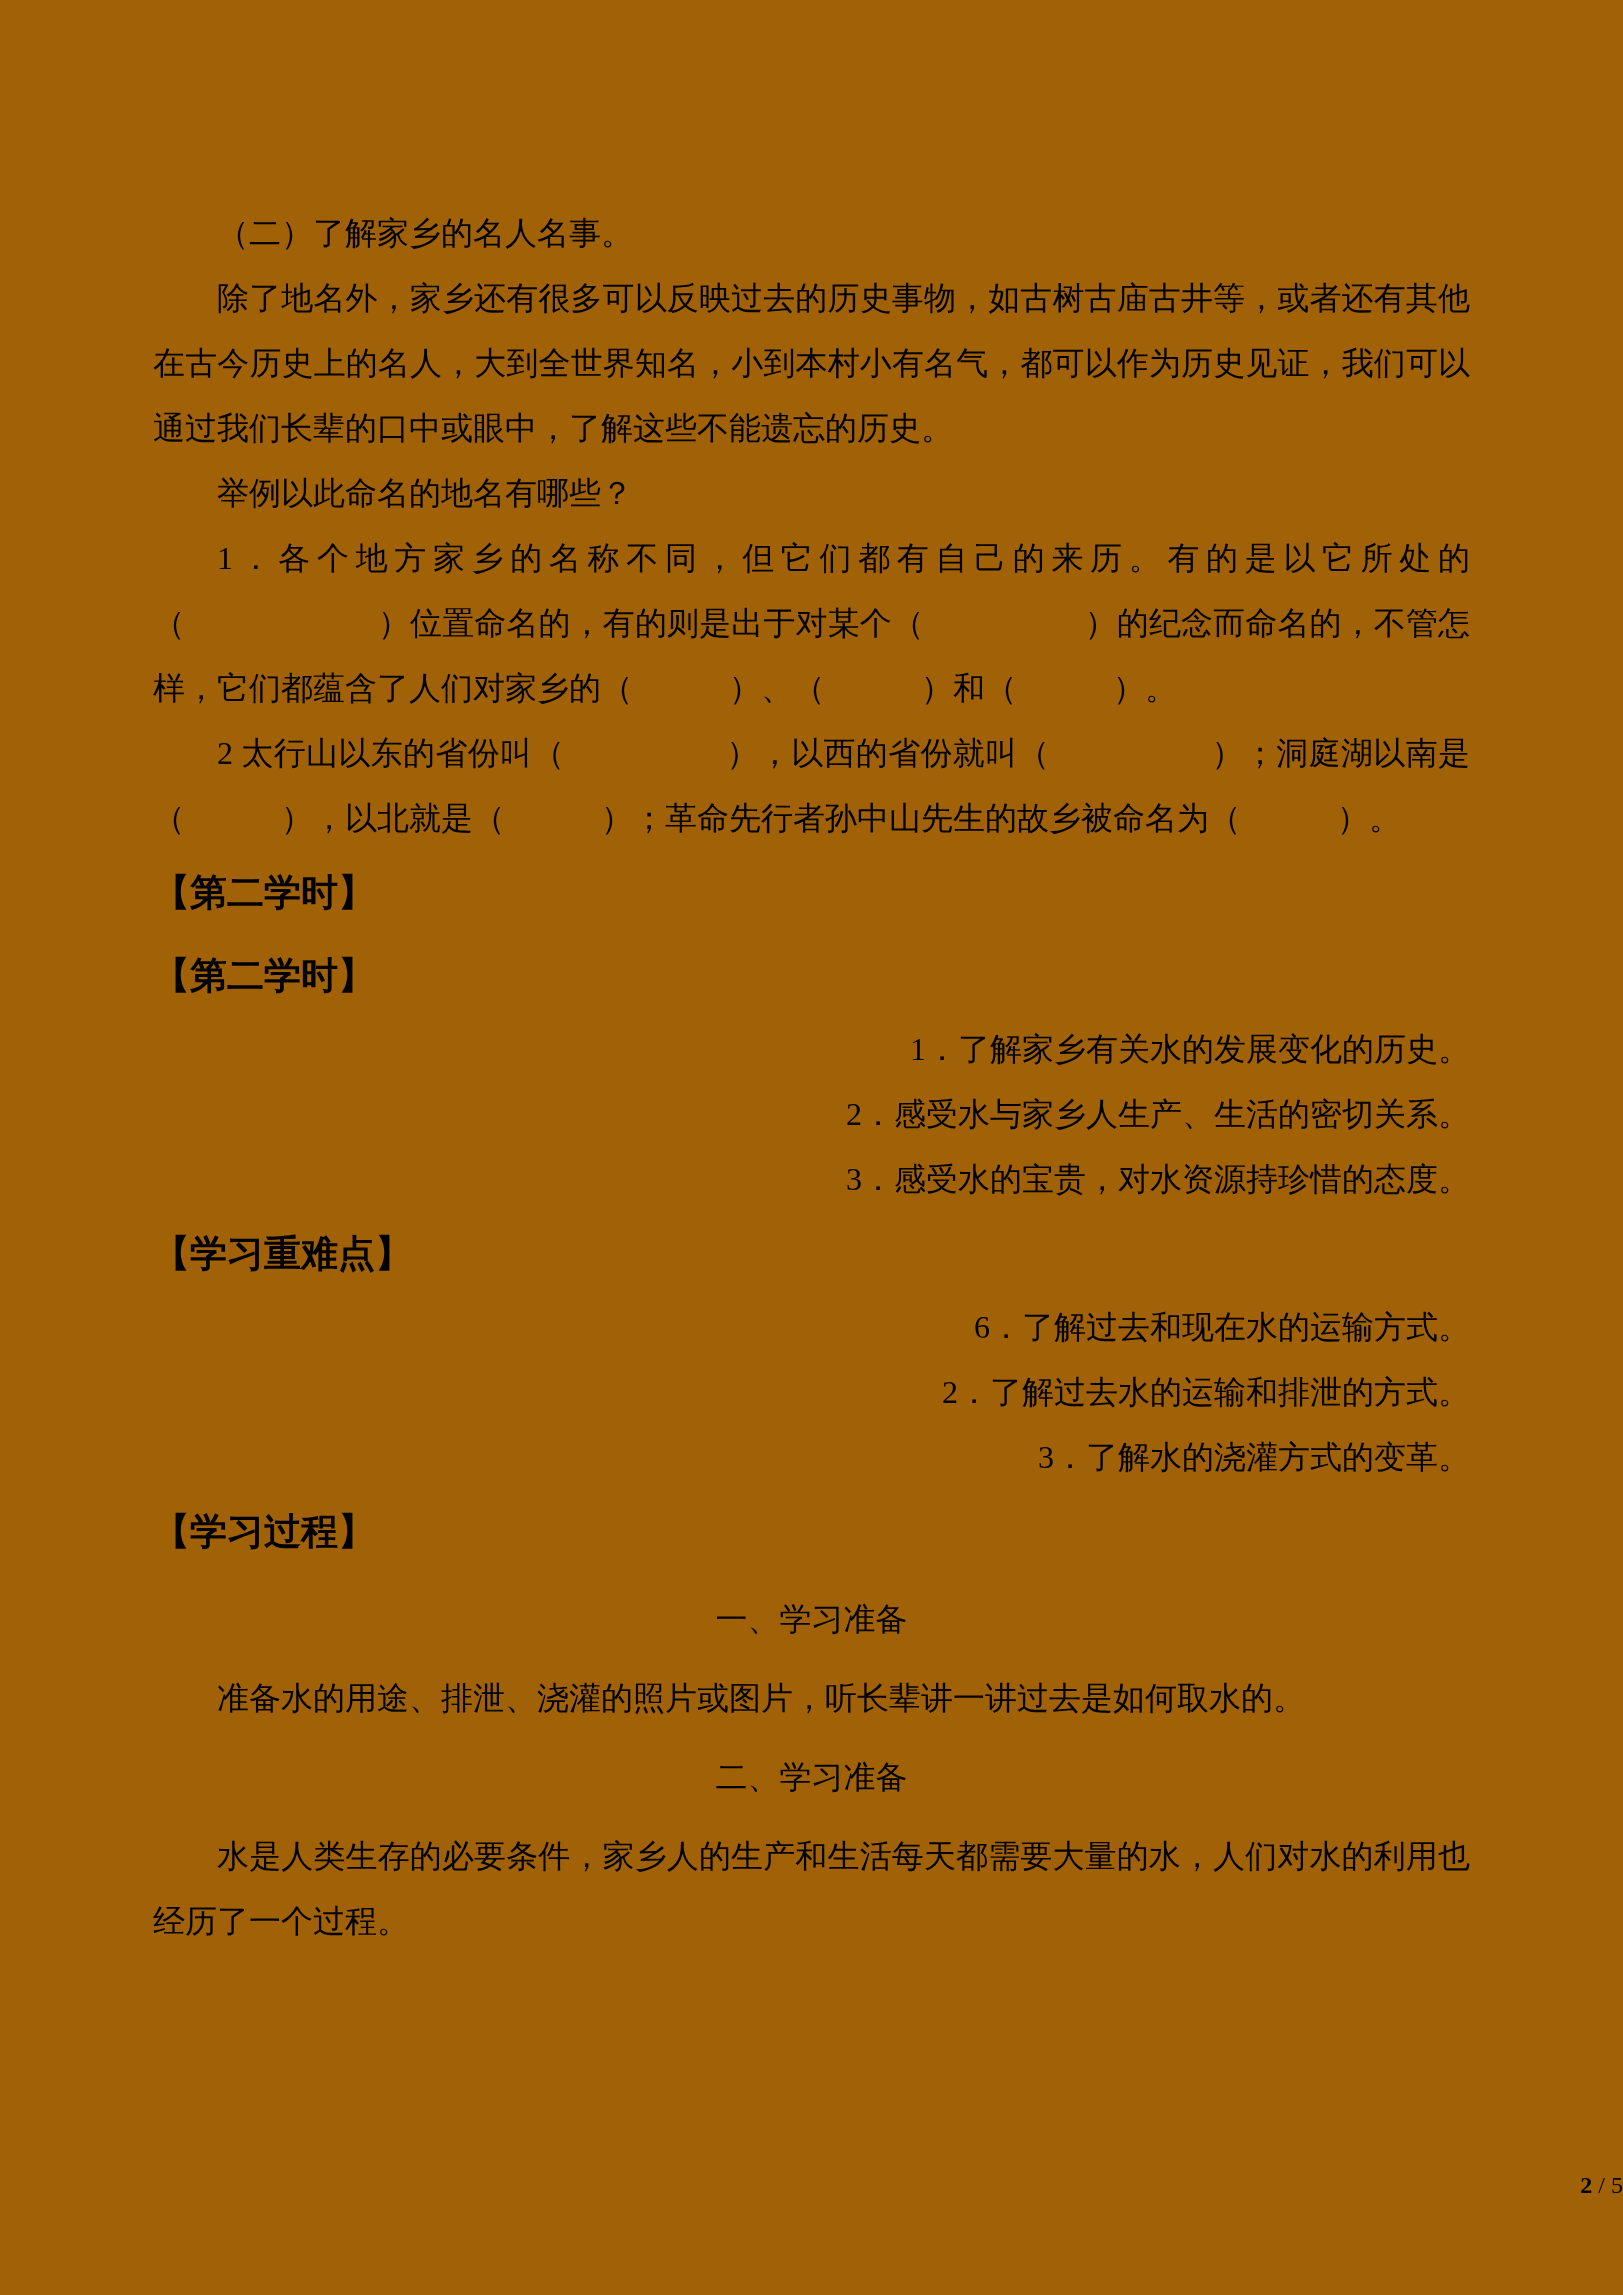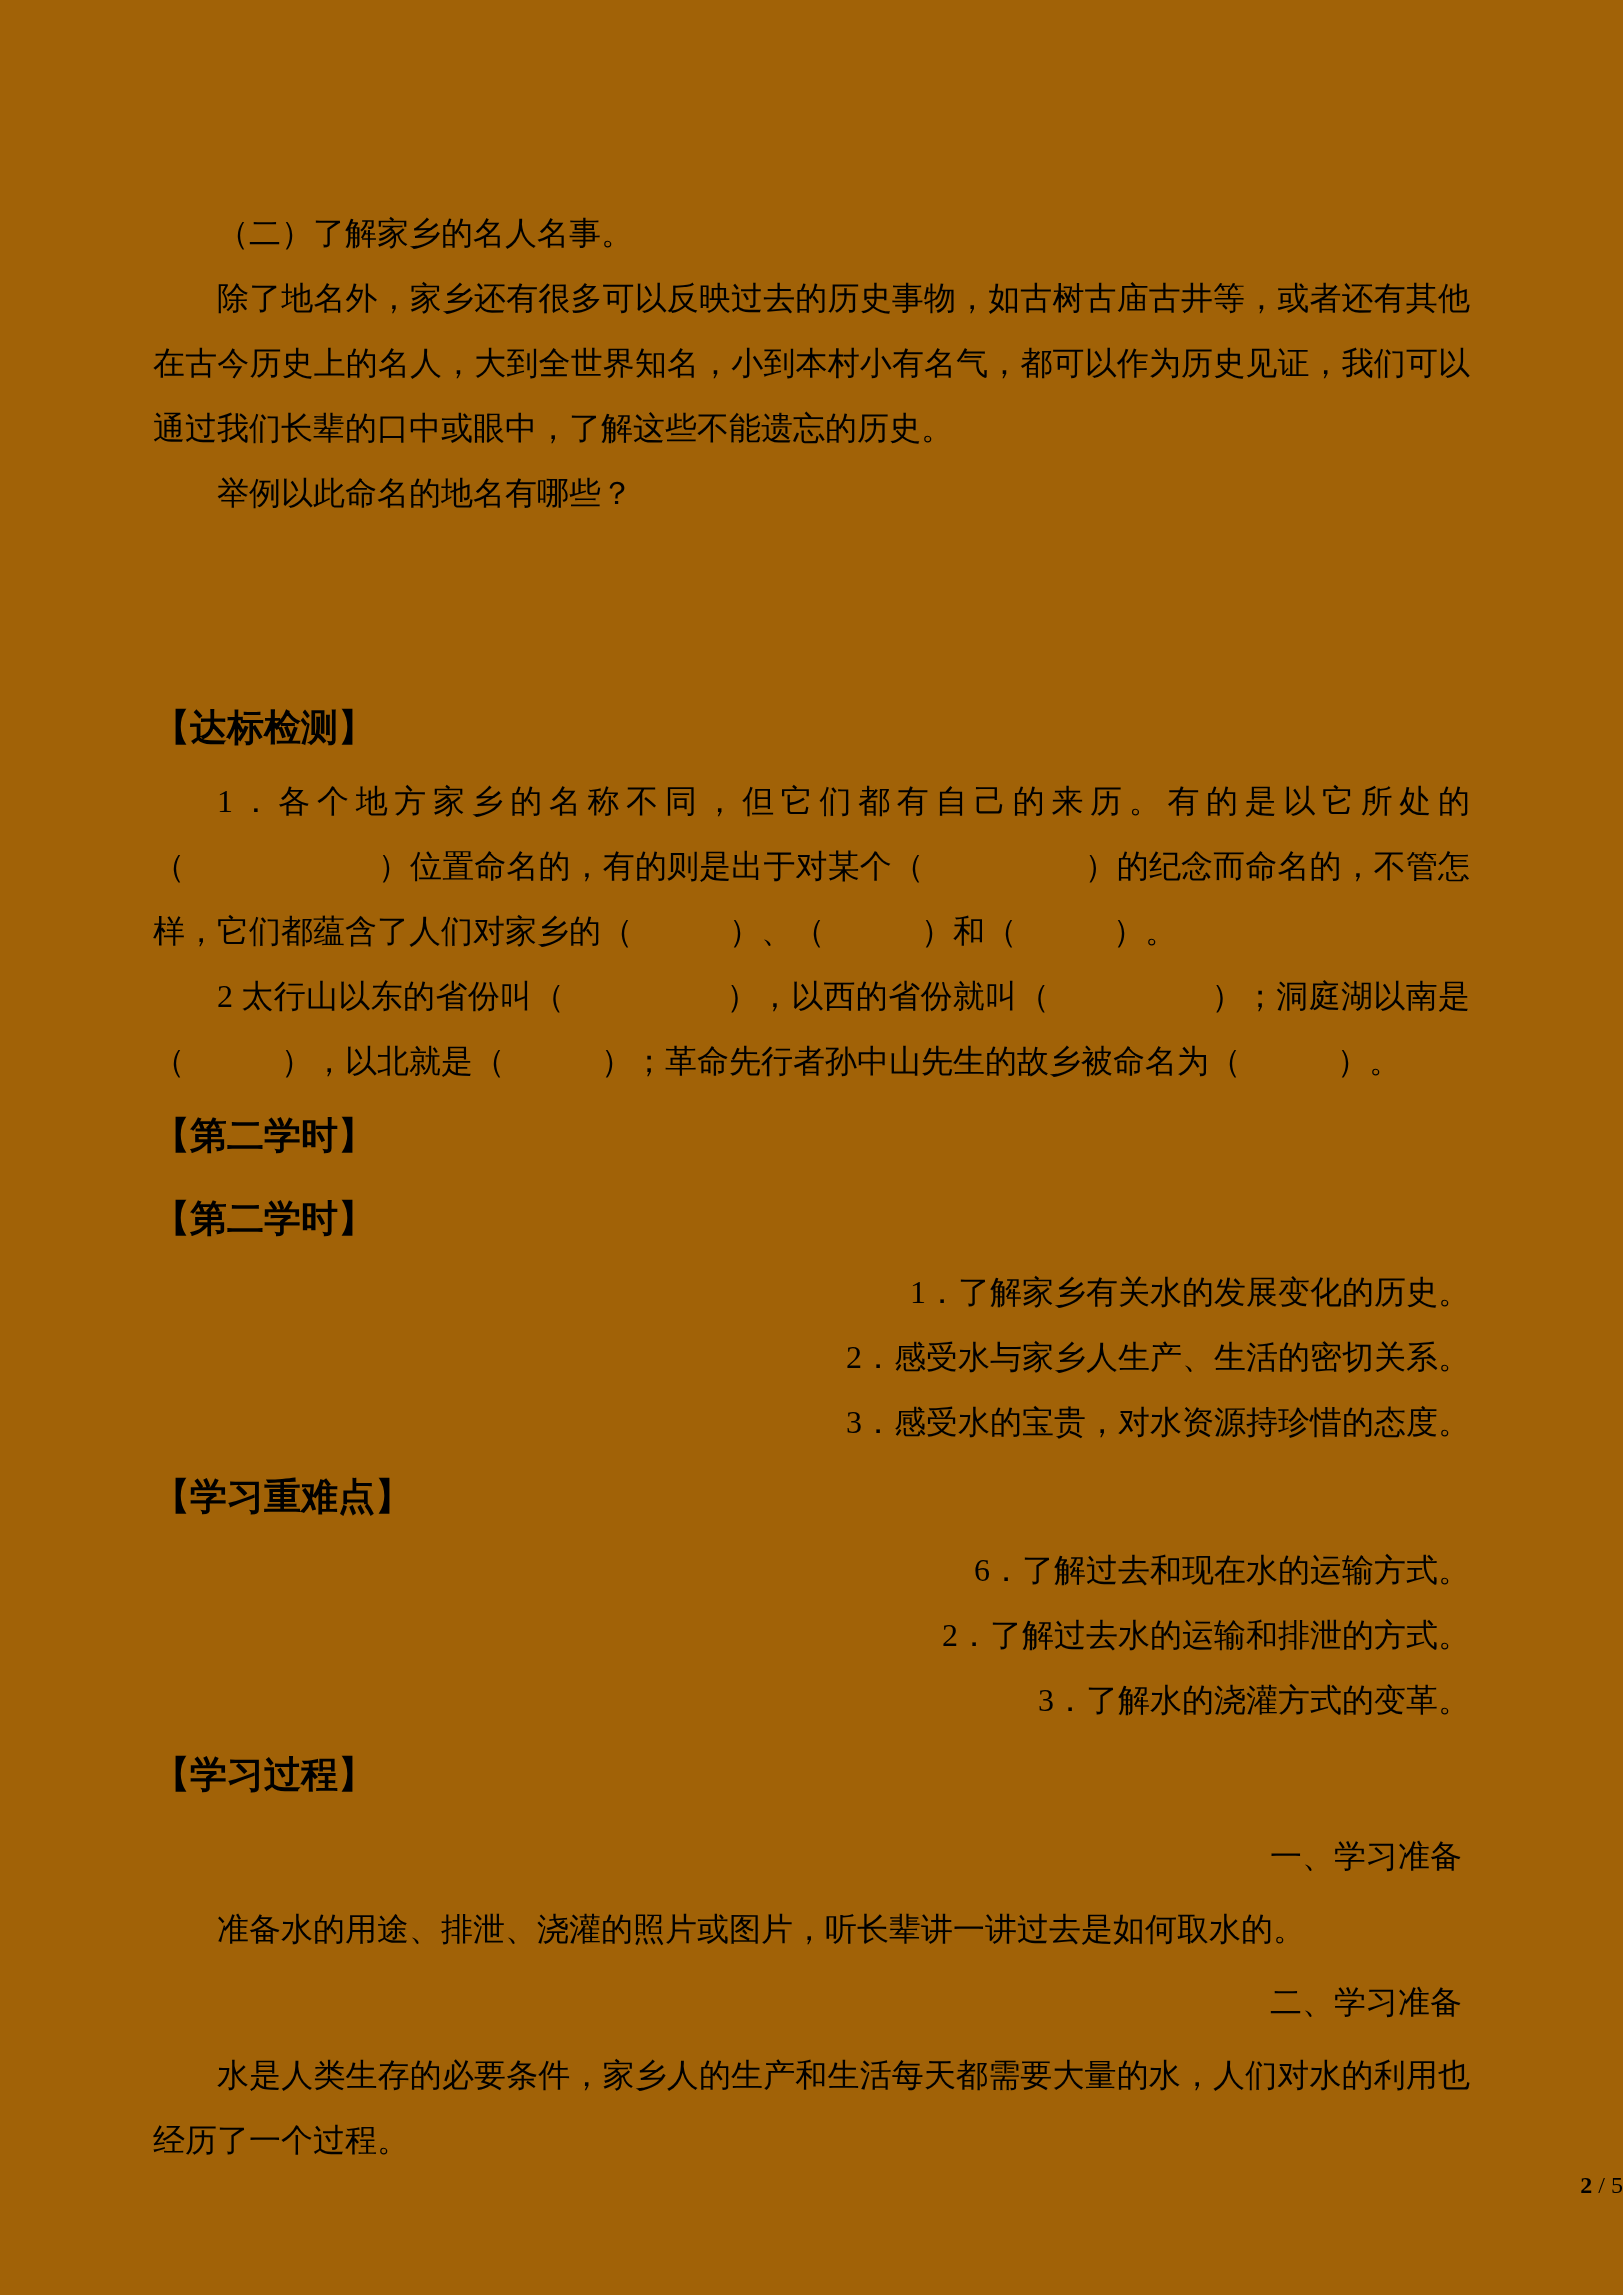--- a/index.html
+++ b/index.html
@@ -37,22 +37,22 @@
   }
   .gap-before {
     margin-top: 160px;
   }
   .list-item {
     margin: 0;
     padding-left: 2em;
     text-align: right;
   }
   .process-label {
-    margin: 8px;
-    text-align: right;
+    margin: 14px;
+    text-align: center;
   }
   .footer {
     position: absolute;
     left: 0;
     right: 0;
     bottom: 95px;
     text-align: right;
     font-size: 24px;
     line-height: 30px;
   }
@@ -64,21 +64,20 @@
 <body>
 
 <div class="page">
 
   <p class="para indent">（二）了解家乡的名人名事。</p>
 
   <p class="para indent">除了地名外，家乡还有很多可以反映过去的历史事物，如古树古庙古井等，或者还有其他在古今历史上的名人，大到全世界知名，小到本村小有名气，都可以作为历史见证，我们可以通过我们长辈的口中或眼中，了解这些不能遗忘的历史。</p>
 
   <p class="para indent">举例以此命名的地名有哪些？</p>
 
-  <h2 class="h-section gap-before">【达标检测】</h2>
 
   <p class="para indent">1．各个地方家乡的名称不同，但它们都有自己的来历。有的是以它所处的（　　　　　　）位置命名的，有的则是出于对某个（　　　　　）的纪念而命名的，不管怎样，它们都蕴含了人们对家乡的（　　　）、（　　　）和（　　　）。</p>
 
   <p class="para indent">2 太行山以东的省份叫（　　　　　），以西的省份就叫（　　　　　）；洞庭湖以南是（　　　），以北就是（　　　）；革命先行者孙中山先生的故乡被命名为（　　　）。</p>
 
   <h2 class="h-section">【第二学时】</h2>
 
   <h2 class="h-section">【第二学时】</h2>
 
   <p class="para list-item">1．了解家乡有关水的发展变化的历史。</p>

